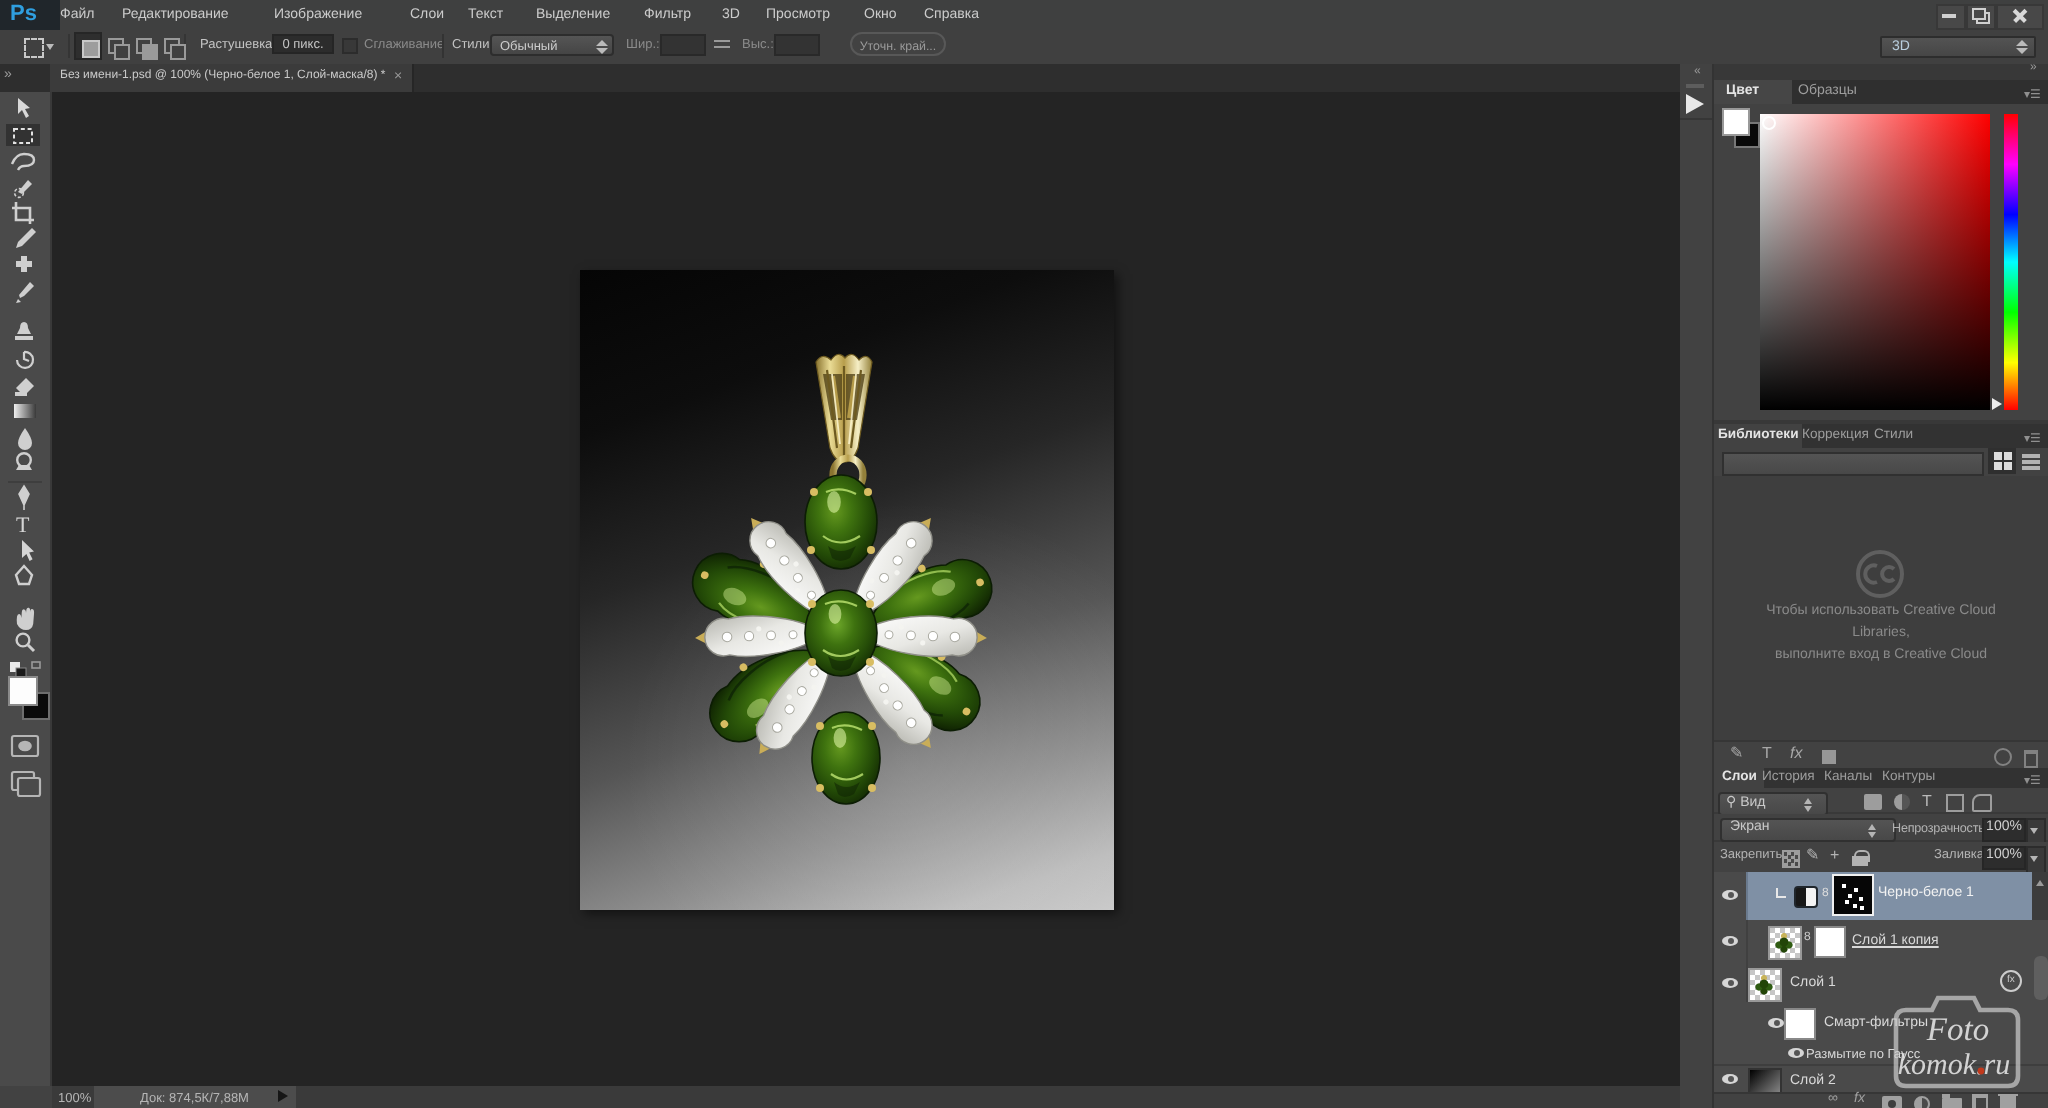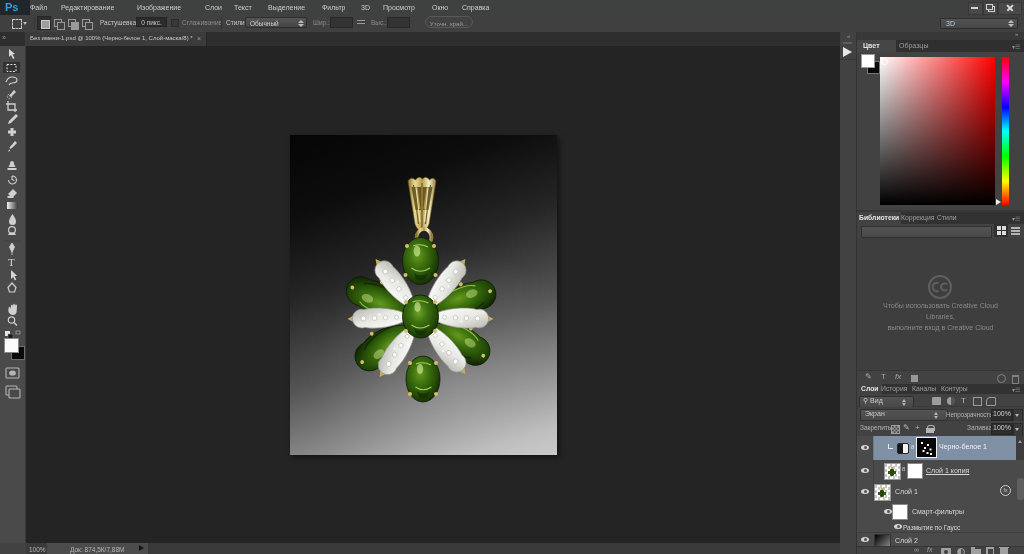--- a/index.html
+++ b/index.html
@@ -508,13 +508,21 @@
     <div class="abs" style="left:87px;top:517.5px;width:4px;height:4px;background:#3e3e3e;border-radius:50%;"></div>
     <div class="abs" style="left:100px;top:515.5px;width:8px;height:8px;border-radius:50%;background:linear-gradient(90deg,#a0a0a0 50%,#4a4a4a 50%);border:1px solid #a0a0a0;box-sizing:border-box;"></div>
     <div class="abs" style="left:114px;top:515px;width:4px;height:2px;background:#a0a0a0;"></div>
     <div class="abs" style="left:114px;top:516.5px;width:10px;height:6px;background:#a0a0a0;border-radius:0.5px;"></div>
     <div class="abs" style="left:129px;top:515px;width:8px;height:8px;background:#a0a0a0;"></div>
     <div class="abs" style="left:130.5px;top:516.5px;width:5px;height:5px;background:#424242;"></div>
     <div class="abs" style="left:143px;top:516px;width:8px;height:7px;background:#a0a0a0;border-radius:0 0 1px 1px;"></div>
     <div class="abs" style="left:142px;top:515px;width:10px;height:1.4px;background:#a0a0a0;"></div>
   </div>
 
+  <div id="wmark" class="abs" style="left:944px;top:494px;width:72px;height:56px;">
+    <svg width="72" height="56" viewBox="0 0 72 56">
+      <path d="M9 11 L22 11 L25 5 L43 5 L46 11 L60 11 Q65 11 65 16 L65 44 Q65 49 60 49 L9 49 Q4 49 4 44 L4 16 Q4 11 9 11 Z" fill="none" stroke="#cdcdcd" stroke-width="2.3" opacity="0.7"></path>
+      <text x="35" y="26" text-anchor="middle" font-family="Liberation Serif,serif" font-style="italic" font-size="16.5" fill="#e2e2e2" opacity="0.9">Foto</text>
+      <text x="33" y="43" text-anchor="middle" font-family="Liberation Serif,serif" font-style="italic" font-size="15" fill="#e2e2e2" opacity="0.9">komok.ru</text>
+      <circle cx="46.5" cy="41.5" r="1.7" fill="#c2391c"></circle>
+    </svg>
+  </div>
 </div>
 
 </body></html>

